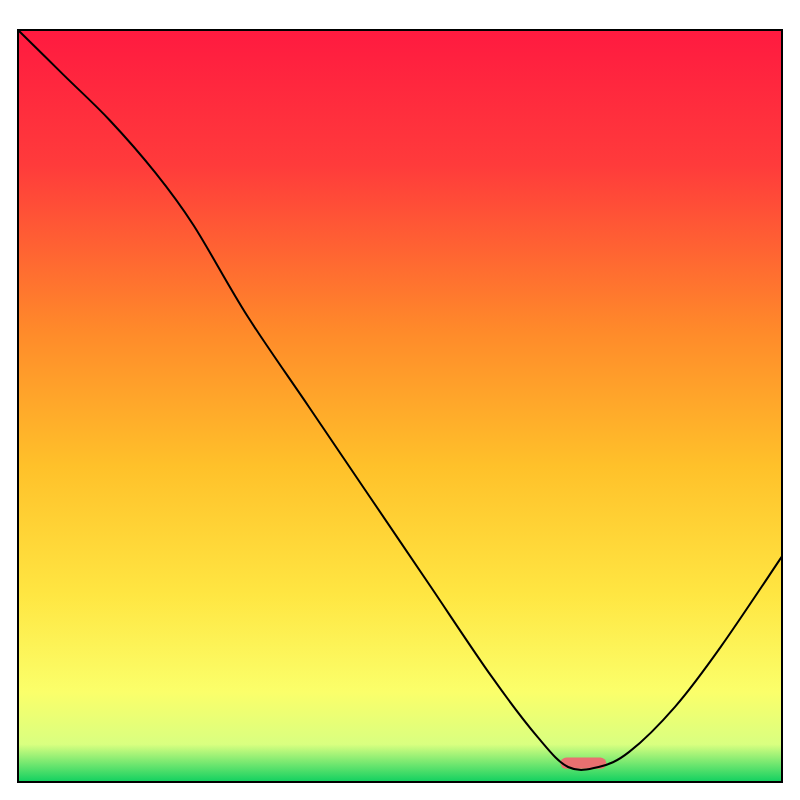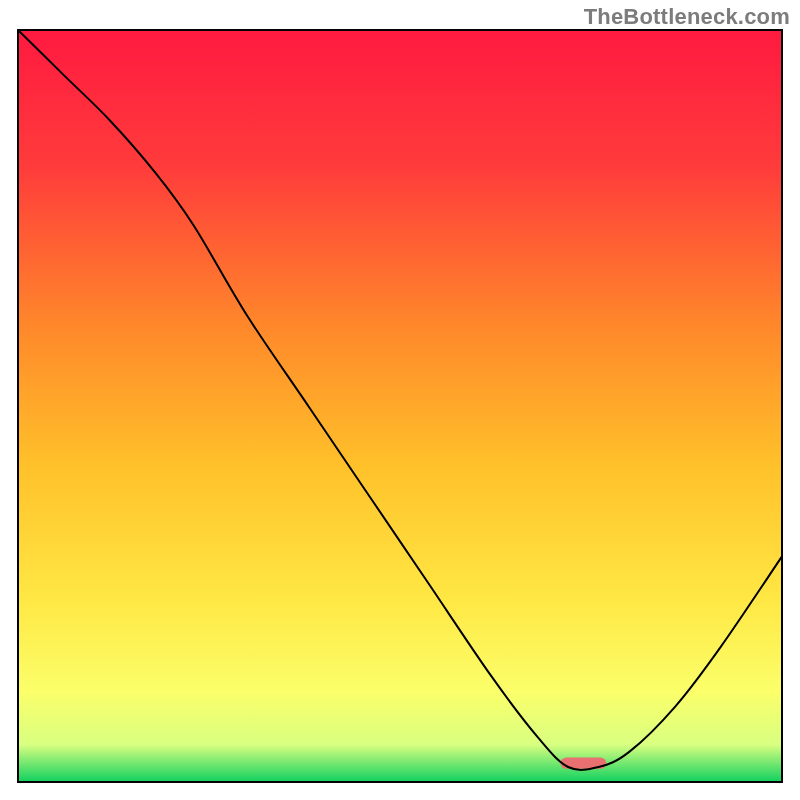--- a/index.html
+++ b/index.html
@@ -27,21 +27,20 @@
   svg.chart {
     position: absolute;
     top: 0;
     left: 0;
   }
 </style>
 </head>
 <body>
 
 <div class="stage">
-  <div class="watermark">TheBottleneck.com</div>
 
   <svg class="chart" width="800" height="800" viewBox="0 0 800 800">
     <defs>
       <linearGradient id="bg-grad" x1="0" y1="0" x2="0" y2="1">
           <stop offset="0.0%" stop-color="#ff1a40"></stop>
           <stop offset="18.0%" stop-color="#ff3b3b"></stop>
           <stop offset="40.0%" stop-color="#ff8a2a"></stop>
           <stop offset="58.0%" stop-color="#ffc12a"></stop>
           <stop offset="75.0%" stop-color="#ffe642"></stop>
           <stop offset="88.0%" stop-color="#fbff6a"></stop>

